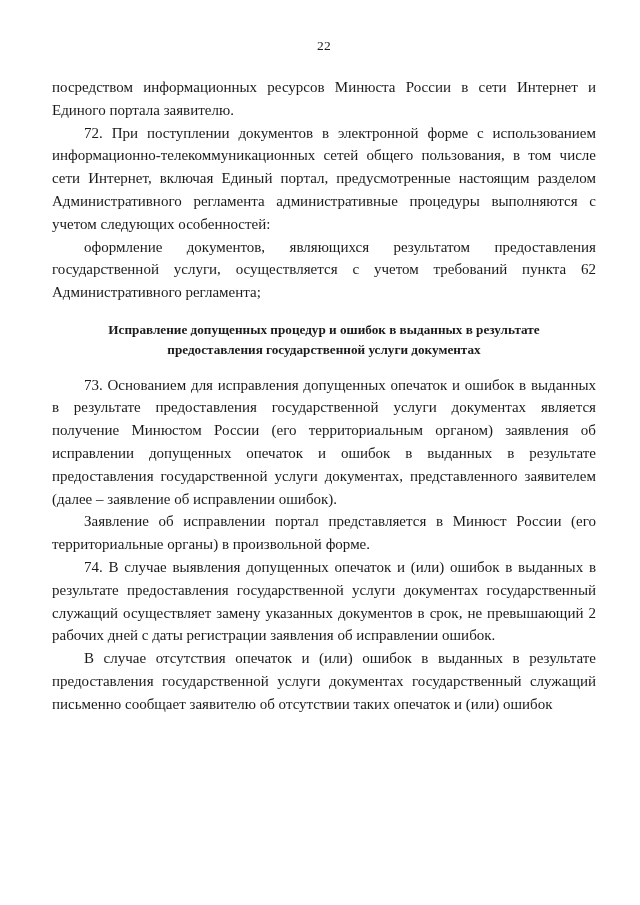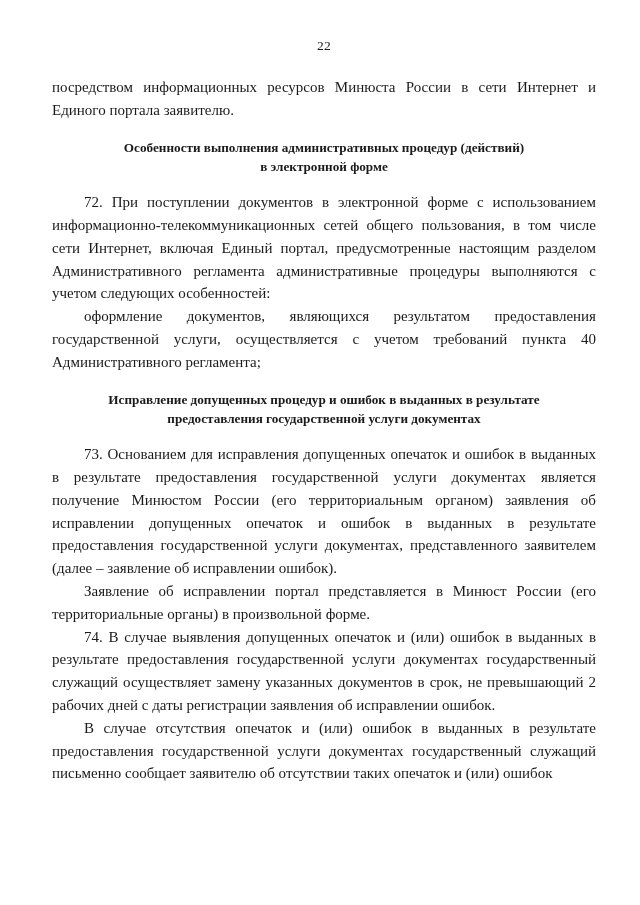--- a/index.html
+++ b/index.html
@@ -60,27 +60,23 @@
 </style>
 </head>
 <body>
 
 <div class="page">
 
   <div class="page-number">22</div>
 
   <p class="noindent block">посредством информационных ресурсов Минюста России в сети Интернет и Единого портала заявителю.</p>
 
-  <div class="heading">
-    <span class="line1">Особенности выполнения административных процедур (действий)</span>
-    <span class="line2">в электронной форме</span>
-  </div>
 
   <p class="indent block">72. При поступлении документов в электронной форме с использованием информационно-телекоммуникационных сетей общего пользования, в том числе сети Интернет, включая Единый портал, предусмотренные настоящим разделом Административного регламента административные процедуры выполняются с учетом следующих особенностей:</p>
-  <p class="indent block">оформление документов, являющихся результатом предоставления государственной услуги, осуществляется с учетом требований пункта 40 Административного регламента;</p>
+  <p class="indent block">оформление документов, являющихся результатом предоставления государственной услуги, осуществляется с учетом требований пункта 62 Административного регламента;</p>
 
   <div class="heading">
     <span class="line1">Исправление допущенных процедур и ошибок в выданных в результате</span>
     <span class="line2">предоставления государственной услуги документах</span>
   </div>
 
   <p class="indent block">73. Основанием для исправления допущенных опечаток и ошибок в выданных в результате предоставления государственной услуги документах является получение Минюстом России (его территориальным органом) заявления об исправлении допущенных опечаток и ошибок в выданных в результате предоставления государственной услуги документах, представленного заявителем (далее – заявление об исправлении ошибок).</p>
   <p class="indent block">Заявление об исправлении портал представляется в Минюст России (его территориальные органы) в произвольной форме.</p>
   <p class="indent block">74. В случае выявления допущенных опечаток и (или) ошибок в выданных в результате предоставления государственной услуги документах государственный служащий осуществляет замену указанных документов в срок, не превышающий 2 рабочих дней с даты регистрации заявления об исправлении ошибок.</p>
   <p class="indent block">В случае отсутствия опечаток и (или) ошибок в выданных в результате предоставления государственной услуги документах государственный служащий письменно сообщает заявителю об отсутствии таких опечаток и (или) ошибок</p>

